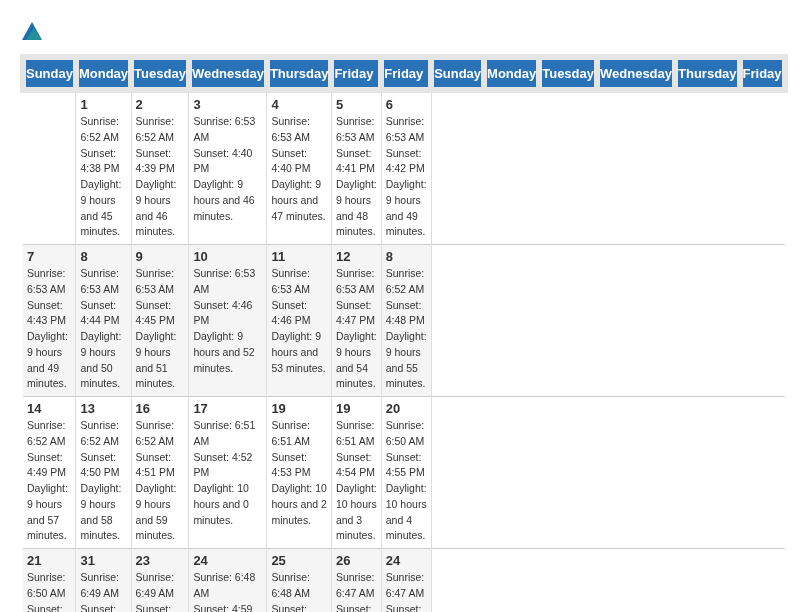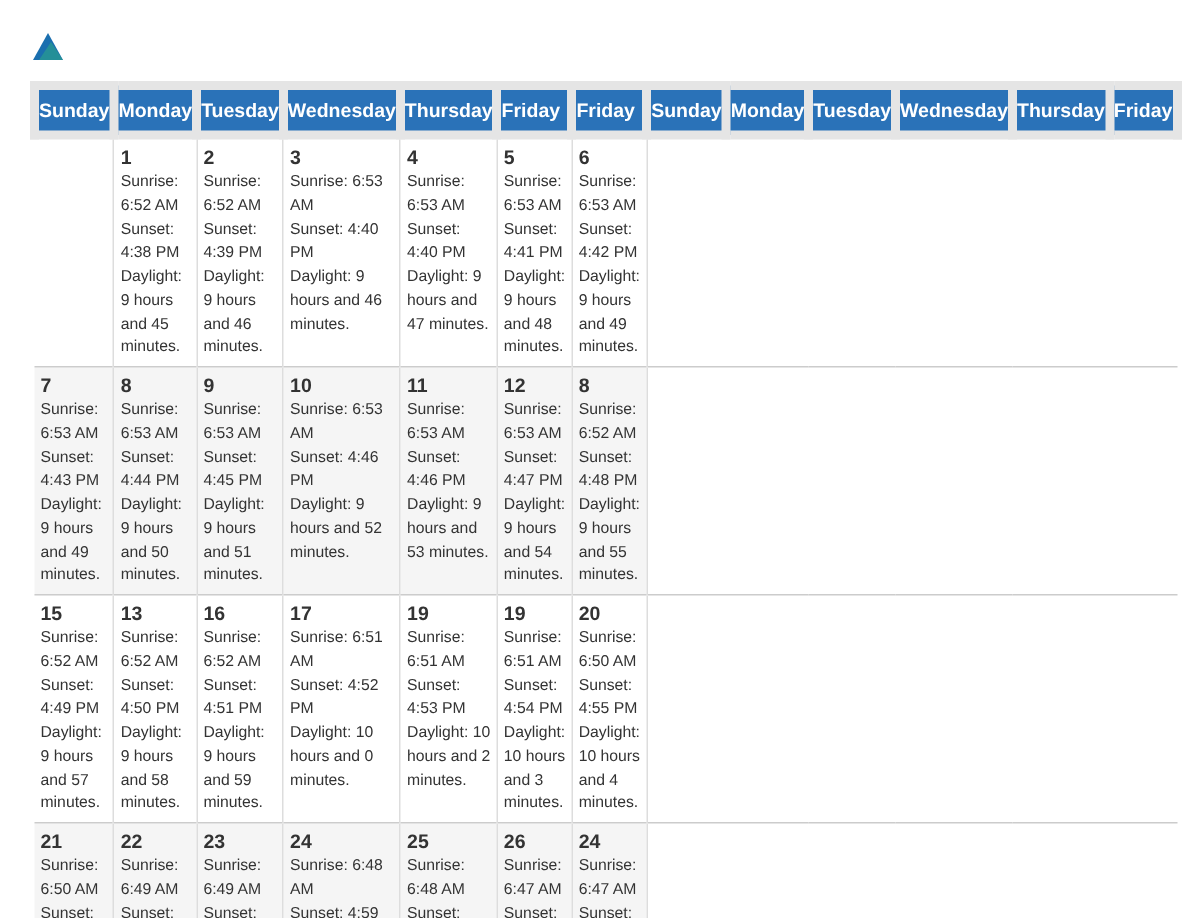--- a/index.html
+++ b/index.html
@@ -184,21 +184,21 @@
           <span class="day-num">12</span>
           <div class="day-info">Sunrise: 6:53 AM<br>Sunset: 4:47 PM<br>Daylight: 9 hours and 54 minutes.</div>
         </td>
         <td>
           <span class="day-num">8</span>
           <div class="day-info">Sunrise: 6:52 AM<br>Sunset: 4:48 PM<br>Daylight: 9 hours and 55 minutes.</div>
         </td>
       </tr>
       <tr>
         <td>
-          <span class="day-num">15</span>
+          <span class="day-num">14</span>
           <div class="day-info">Sunrise: 6:52 AM<br>Sunset: 4:49 PM<br>Daylight: 9 hours and 57 minutes.</div>
         </td>
         <td>
           <span class="day-num">13</span>
           <div class="day-info">Sunrise: 6:52 AM<br>Sunset: 4:50 PM<br>Daylight: 9 hours and 58 minutes.</div>
         </td>
         <td>
           <span class="day-num">16</span>
           <div class="day-info">Sunrise: 6:52 AM<br>Sunset: 4:51 PM<br>Daylight: 9 hours and 59 minutes.</div>
         </td>
@@ -218,21 +218,21 @@
           <span class="day-num">20</span>
           <div class="day-info">Sunrise: 6:50 AM<br>Sunset: 4:55 PM<br>Daylight: 10 hours and 4 minutes.</div>
         </td>
       </tr>
       <tr>
         <td>
           <span class="day-num">21</span>
           <div class="day-info">Sunrise: 6:50 AM<br>Sunset: 4:56 PM<br>Daylight: 10 hours and 6 minutes.</div>
         </td>
         <td>
-          <span class="day-num">22</span>
+          <span class="day-num">31</span>
           <div class="day-info">Sunrise: 6:49 AM<br>Sunset: 4:57 PM<br>Daylight: 10 hours and 7 minutes.</div>
         </td>
         <td>
           <span class="day-num">23</span>
           <div class="day-info">Sunrise: 6:49 AM<br>Sunset: 4:58 PM<br>Daylight: 10 hours and 9 minutes.</div>
         </td>
         <td>
           <span class="day-num">24</span>
           <div class="day-info">Sunrise: 6:48 AM<br>Sunset: 4:59 PM<br>Daylight: 10 hours and 10 minutes.</div>
         </td>

